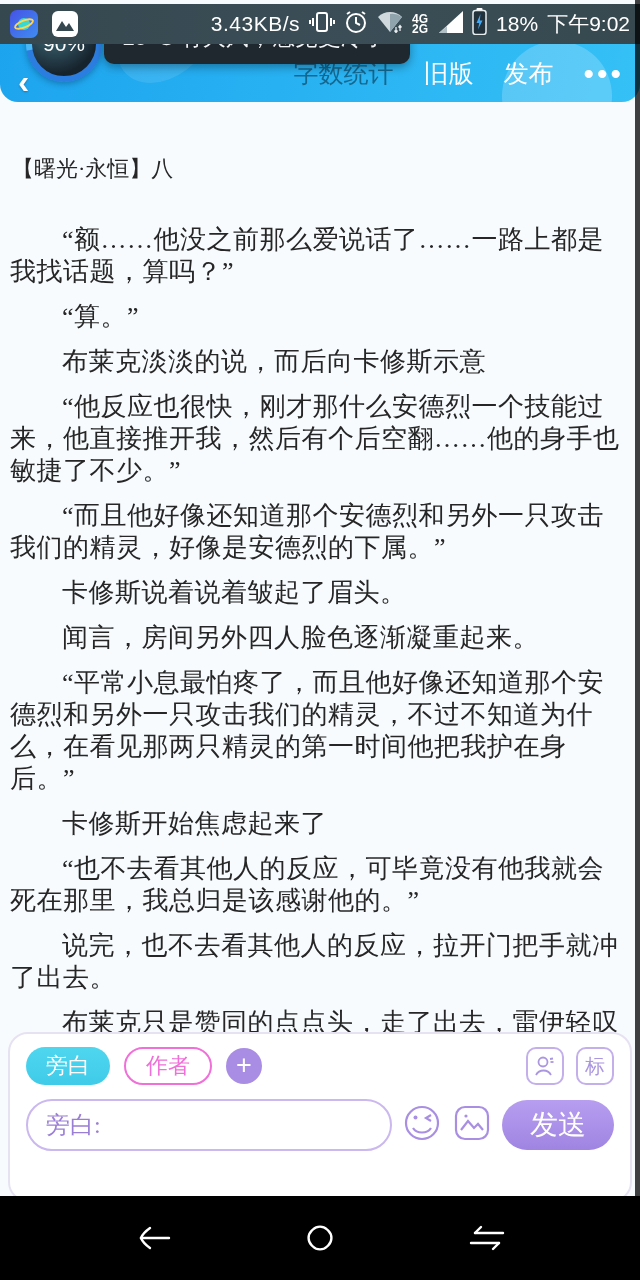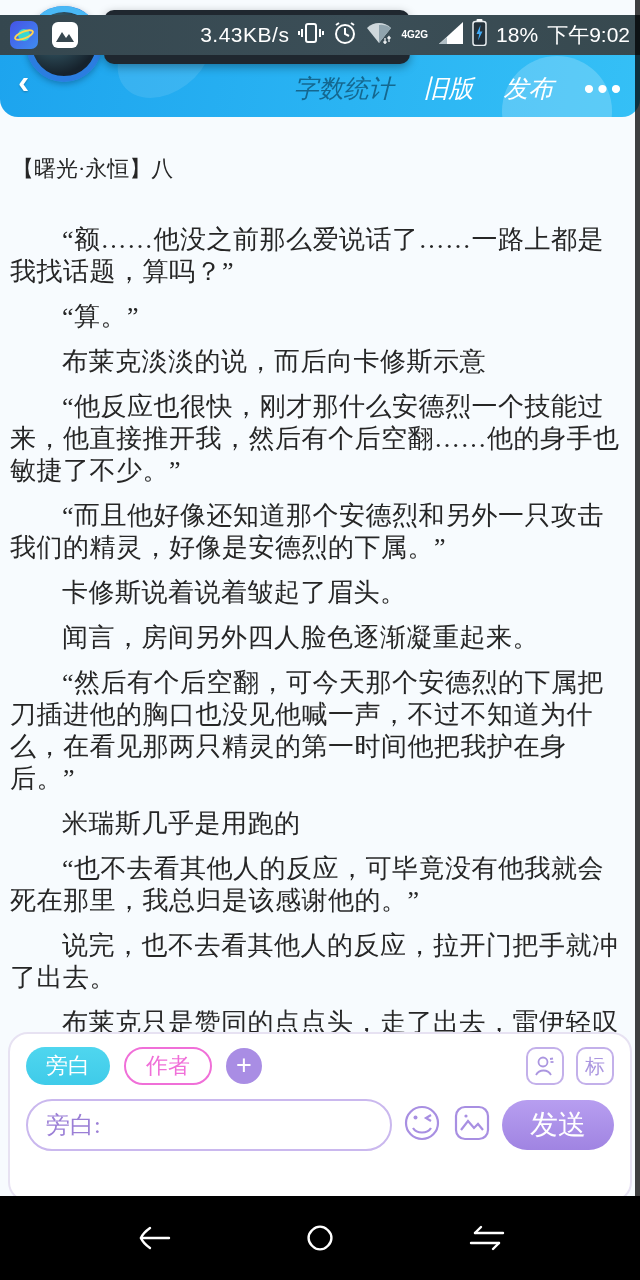--- a/index.html
+++ b/index.html
@@ -1,37 +1,37 @@
 <!DOCTYPE html>
 <html><head>
 <meta charset="utf-8">
 <style>
   * { margin:0; padding:0; box-sizing:border-box; }
   html,body { width:640px; height:1280px; overflow:hidden; background:#f7fbfe;
     font-family:"Liberation Sans","DejaVu Sans",sans-serif; }
   .screen { position:relative; width:640px; height:1280px; }
 
   
-  .statusbar { position:absolute; top:15px; left:0; width:640px; height:40px;
+  .statusbar { position:absolute; top:4px; left:0; width:640px; height:40px;
     background:linear-gradient(90deg,#35474f,#3b4e57 55%,#37494f);
     display:flex; align-items:center; color:#fff; z-index:15; padding:0 10px; }
   .sb-left { display:flex; align-items:center; gap:14px; }
   .appicon1 { width:28px; height:28px; border-radius:7px;
     background:linear-gradient(135deg,#4553e6,#3f8df0); display:flex; align-items:center; justify-content:center; }
   .appicon2 { width:26px; height:26px; border-radius:6px; background:#fff;
     display:flex; align-items:center; justify-content:center; }
   .sb-right { margin-left:auto; display:flex; align-items:center; gap:9px; font-size:21px; }
   .sb-speed { letter-spacing:0.5px; }
-  .simstack { display:flex; flex-direction:row; font-size:10px; line-height:10px; font-weight:bold; text-align:center; }
+  .simstack { display:flex; flex-direction:column; font-size:12px; line-height:10px; font-weight:bold; text-align:center; }
   .sb-time { font-size:21px; }
 
   
-  .header { position:absolute; top:38px; left:0; width:640px; height:79px;
+  .header { position:absolute; top:23px; left:0; width:640px; height:79px;
     background:linear-gradient(100deg,#1da4ee 0%,#2ab4f3 55%,#35c0f6 100%);
-    border-radius:0 0 18px 18px; z-index:8; overflow:hidden;font-style:italic; }
+    border-radius:0 0 18px 18px; z-index:8; overflow:hidden; }
   .header .bubble1 { position:absolute; right:28px; top:18px; width:110px; height:110px;
     border-radius:50%; background:rgba(255,255,255,0.20); }
   .header .bubble2 { position:absolute; left:120px; top:-30px; width:90px; height:90px;
     border-radius:50%; background:rgba(255,255,255,0.10); transform:skewX(-18deg); }
   .back-chevron { position:absolute; left:18px; top:62px; color:#fff; font-size:34px;
     font-weight:bold; z-index:8; text-shadow:0 1px 2px rgba(0,0,0,0.25); }
   .batt-widget { position:absolute; left:26px; top:6px; width:76px; height:76px; border-radius:50%;
     border:6px solid #2b7de0; background:radial-gradient(circle at 35% 28%, #41707f, #16222c 72%);
     box-shadow:0 2px 6px rgba(0,30,60,0.35); display:flex; align-items:center; justify-content:center; z-index:9; }
   .batt-widget::before { content:""; position:absolute; left:8px; top:6px; width:44px; height:20px;
@@ -190,23 +190,23 @@
         <p>布莱克淡淡的说，而后向卡修斯示意</p>
 
         <p>“他反应也很快，刚才那什么安德烈一个技能过来，他直接推开我，然后有个后空翻……他的身手也敏捷了不少。”</p>
 
         <p>“而且他好像还知道那个安德烈和另外一只攻击我们的精灵，好像是安德烈的下属。”</p>
 
         <p>卡修斯说着说着皱起了眉头。</p>
 
         <p>闻言，房间另外四人脸色逐渐凝重起来。</p>
 
-        <p>“然后有个后空翻，可今天那个安德烈的下属把刀插进他的胸口也没见他喊一声，不过不知道为什么，在看见那两只精灵的第一时间他把我护在身后。”</p>
-
-        <p>米瑞斯几乎是用跑的</p>
+        <p>“平常小息最怕疼了，而且他好像还知道那个安德烈和另外一只攻击我们的精灵，不过不知道为什么，在看见那两只精灵的第一时间他把我护在身后。”</p>
+
+        <p>卡修斯开始焦虑起来了</p>
 
         <p>“也不去看其他人的反应，可毕竟没有他我就会死在那里，我总归是该感谢他的。”</p>
 
         <p>说完，也不去看其他人的反应，拉开门把手就冲了出去。</p>
 
         <p>布莱克只是赞同的点点头，走了出去，雷伊轻叹了一口气，也跟着出去了，米瑞斯几乎是用跑的，盖亚见所有人都走了，连忙追了上去。就这么来到了赛小息的房门口。</p>
       </div>
   </div>
 
   <div class="composer">

